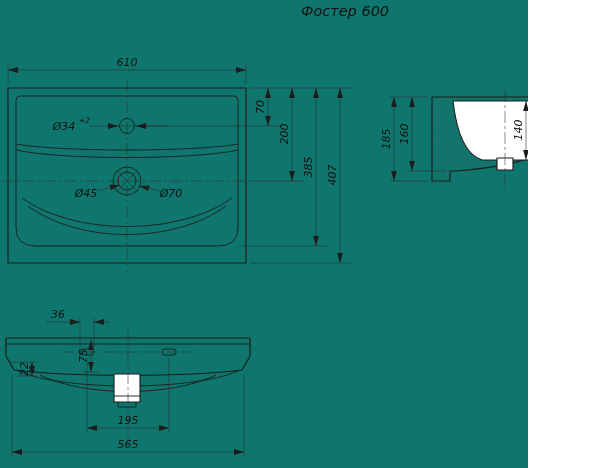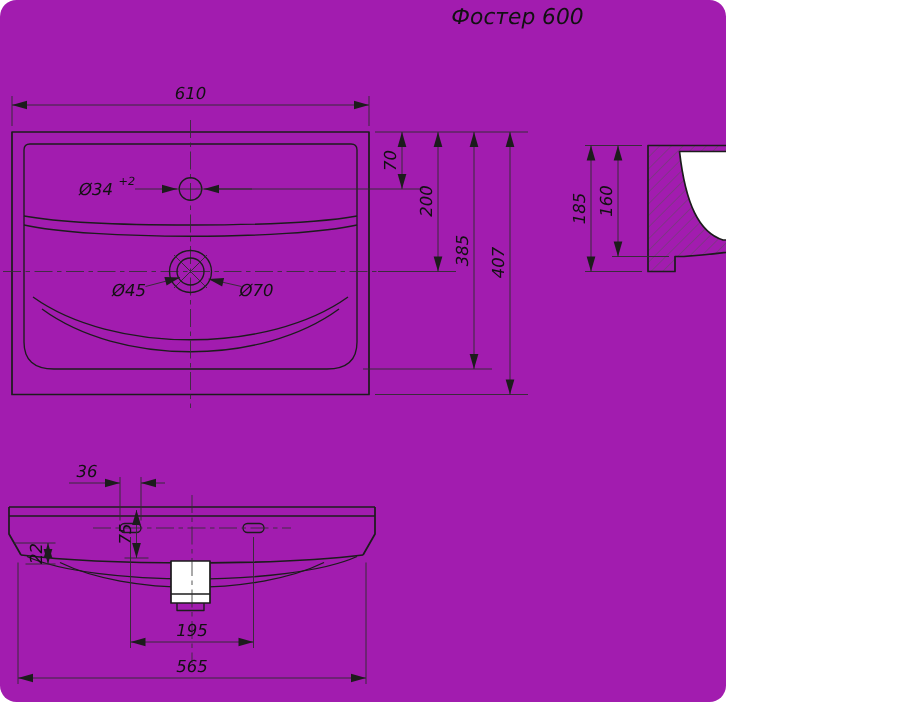--- a/index.html
+++ b/index.html
@@ -1,17 +1,17 @@
 <!DOCTYPE html>
 <html><head>
 <meta charset="utf-8">
 <style>
   html,body{margin:0;padding:0;background:#fff;}
-  .page{width:484px;height:468px;background:#a21caf;position:relative;overflow:hidden;
-        font-family:"DejaVu Sans",sans-serif;border-radius:11px;}
+  .page{width:528px;height:468px;background:#0f766e;position:relative;overflow:hidden;
+        font-family:"DejaVu Sans",sans-serif;}
   svg{display:block;}
   .ol{fill:none;stroke:#1c1c1c;stroke-width:1.15;stroke-linejoin:round;}
   .ol2{fill:none;stroke:#1c1c1c;stroke-width:0.9;stroke-linejoin:round;}
   .tl{fill:none;stroke:#2e2e2e;stroke-width:0.6;}
   .cl{fill:none;stroke:#2e2e2e;stroke-width:0.55;stroke-dasharray:12 3 3 3;}
   .dim{fill:none;stroke:#2e2e2e;stroke-width:0.6;marker-start:url(#arw);marker-end:url(#arw);}
   .ldr{fill:none;stroke:#2e2e2e;stroke-width:0.6;marker-end:url(#arw);}
   .ldrS{fill:none;stroke:#2e2e2e;stroke-width:0.6;marker-start:url(#arw);}
   .txt{font-family:"DejaVu Sans",sans-serif;font-style:italic;font-size:11px;fill:#111;}
   .sup{font-family:"DejaVu Sans",sans-serif;font-style:italic;font-size:7.5px;fill:#111;}

